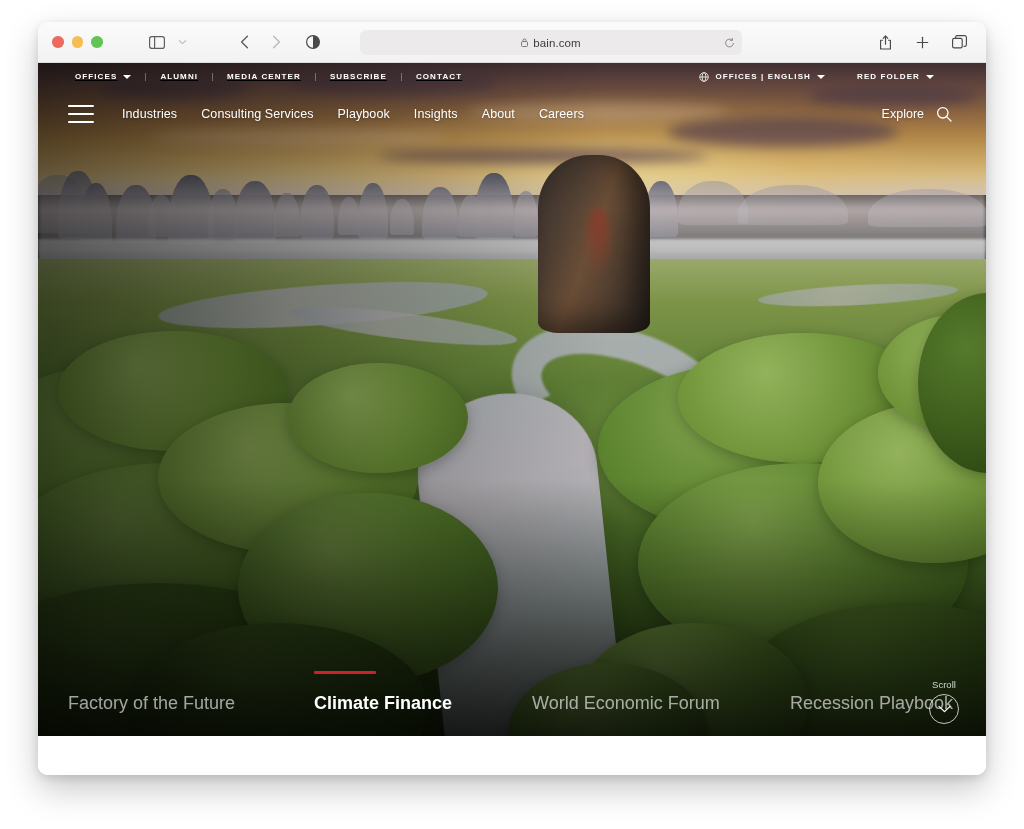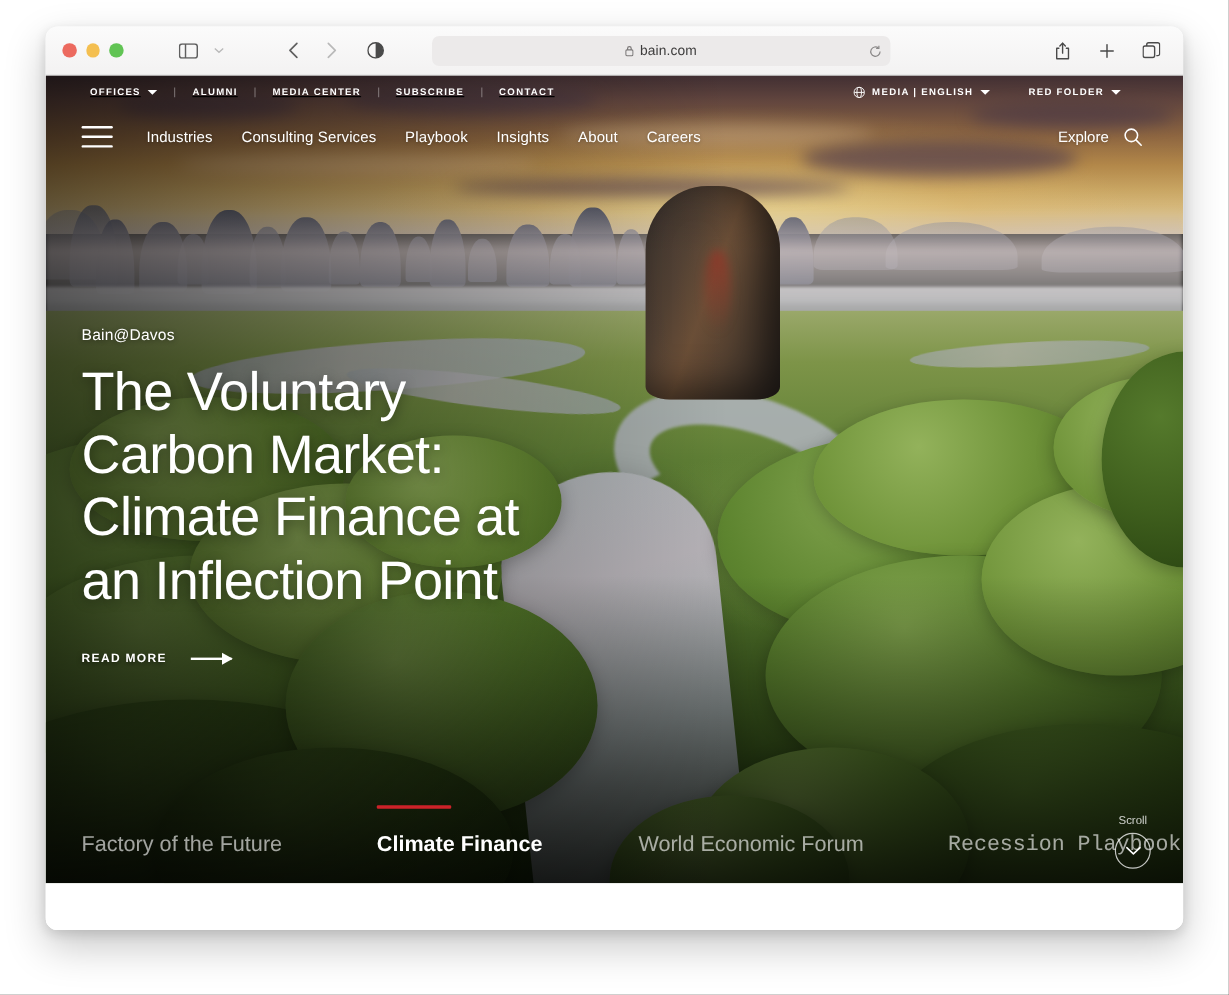--- a/index.html
+++ b/index.html
@@ -596,21 +596,21 @@
 
         <div class="util-right">
           <div class="util-item">
             <span class="globe-icon">
               <svg width="10" height="10" viewBox="0 0 10 10" fill="none" stroke="currentColor" stroke-width="0.8">
                 <circle cx="5" cy="5" r="4.3"></circle>
                 <ellipse cx="5" cy="5" rx="1.9" ry="4.3"></ellipse>
                 <line x1="0.9" y1="5" x2="9.1" y2="5"></line>
               </svg>
             </span>
-            <span>MEDIA | ENGLISH</span>
+            <span>OFFICES | ENGLISH</span>
             <span class="caret-dn"></span>
           </div>
           <div class="util-item">
             <span>RED FOLDER</span>
             <span class="caret-dn"></span>
           </div>
         </div>
       </div>
 
       <div class="main-nav">
@@ -631,41 +631,33 @@
           <span class="explore-label">Explore</span>
           <span class="search-icon">
             <svg width="16" height="16" viewBox="0 0 16 16" fill="none" stroke="currentColor" stroke-width="1.3">
               <circle cx="6.8" cy="6.8" r="5.2"></circle>
               <line x1="10.6" y1="10.6" x2="15" y2="15" stroke-linecap="round"></line>
             </svg>
           </span>
         </div>
       </div>
 
-      <div class="hero-copy">
-        <div class="eyebrow">Bain@Davos</div>
-        <h1 class="headline">The Voluntary Carbon Market: Climate Finance at an Inflection Point</h1>
-        <div class="read-more">
-          <span class="read-more-label">READ MORE</span>
-          <span class="arrow-right"></span>
-        </div>
-      </div>
 
       <div class="carousel">
         <div class="c-tab" style="left:30px;">
           <span>Factory of the Future</span>
         </div>
         <div class="c-tab active" style="left:276px;">
           <span class="bar"></span>
           <span>Climate Finance</span>
         </div>
         <div class="c-tab" style="left:494px;">
           <span>World Economic Forum</span>
         </div>
-        <div class="c-tab" style="left:752px;font-family:Liberation Mono, monospace;">
+        <div class="c-tab" style="left:752px;">
           <span>Recession Playbook</span>
         </div>
 
         <div class="scroll-cue">
           <span class="scroll-label">Scroll</span>
           <span class="scroll-circle">
             <svg width="13" height="8" viewBox="0 0 13 8" fill="none" stroke="currentColor" stroke-width="1.3" stroke-linecap="round" stroke-linejoin="round">
               <polyline points="1,1.4 6.5,6.6 12,1.4"></polyline>
             </svg>
           </span>

